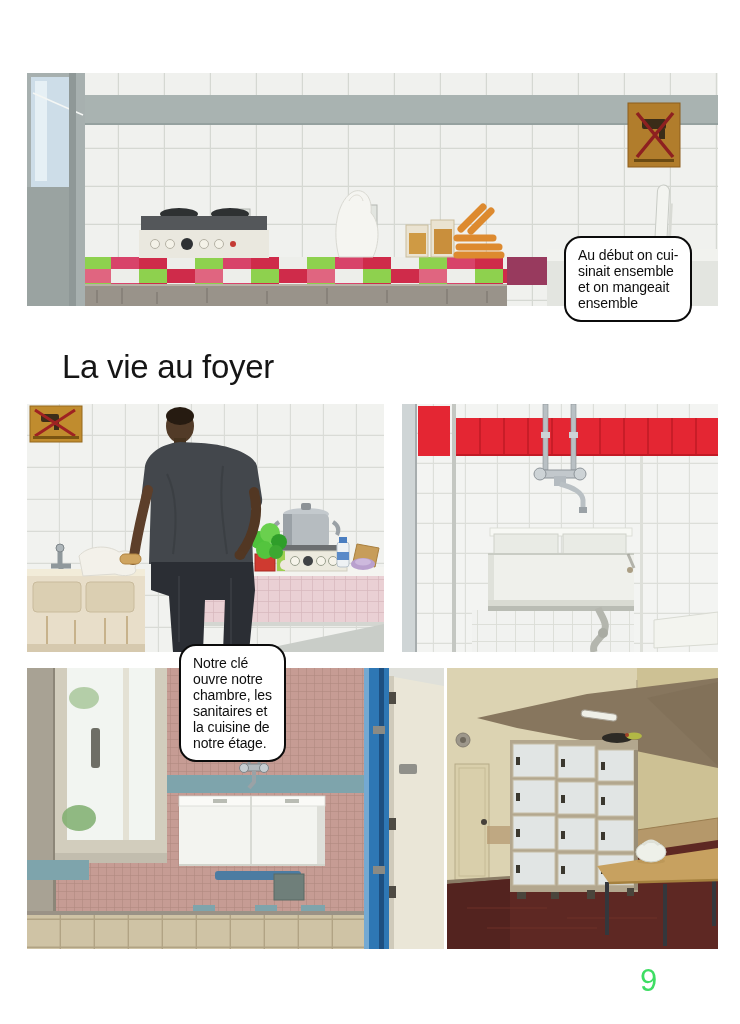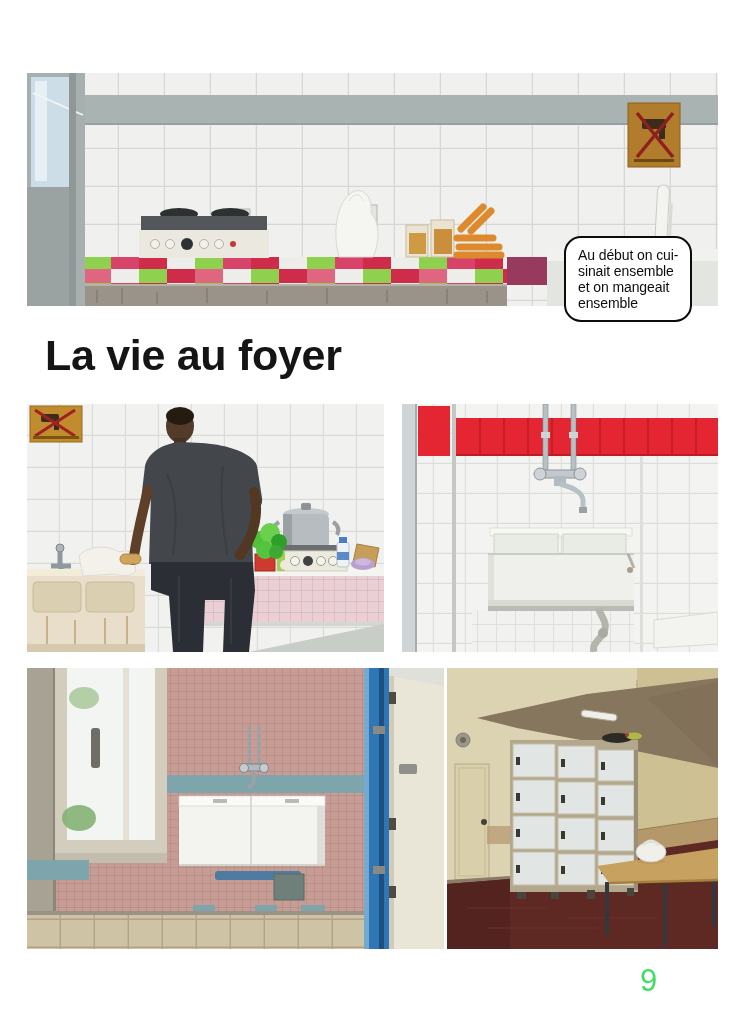--- a/index.html
+++ b/index.html
@@ -6,21 +6,21 @@
   body{width:740px;height:1024px;font-family:"Liberation Sans",sans-serif;}
   .page{position:relative;width:740px;height:1024px;background:#ffffff;overflow:hidden;}
   .photo{position:absolute;margin:0;padding:0;display:block;}
   .photo svg{display:block;width:100%;height:100%;}
   .bubble{
     position:absolute;background:#ffffff;border:2.5px solid #0b0b0b;border-radius:17px;
     padding:9px 12px;font-size:14px;line-height:16px;color:#0d0d0d;
     white-space:pre-line;letter-spacing:-0.1px;z-index:5;
   }
   .title{
-    position:absolute;left:45px;top:331px;margin:0;font-size:43px;font-weight:700;
+    position:absolute;left:45px;top:331px;margin:17px;font-size:33px;font-weight:400;
     color:#151515;letter-spacing:-0.3px;z-index:3;
   }
   .page-number{
     position:absolute;left:640px;top:963px;font-size:31px;font-weight:500;z-index:3;
   }
 </style>
 </head>
 <body>
 
 <div class="page">
@@ -418,17 +418,23 @@
     </svg>
   </figure>
 
   <h1 class="title">La vie au foyer</h1>
 
   <div class="bubble" style="left:564px;top:236px">Au début on cui-
 sinait ensemble
 et on mangeait
 ensemble</div>
 
+  <div class="bubble" style="left:179px;top:644px">Notre clé
+ouvre notre
+chambre, les
+sanitaires et
+la cuisine de
+notre étage.</div>
 
 
   <div class="page-number" style="color: rgb(62, 221, 99);">9</div>
 
 </div>
 
 </body></html>

